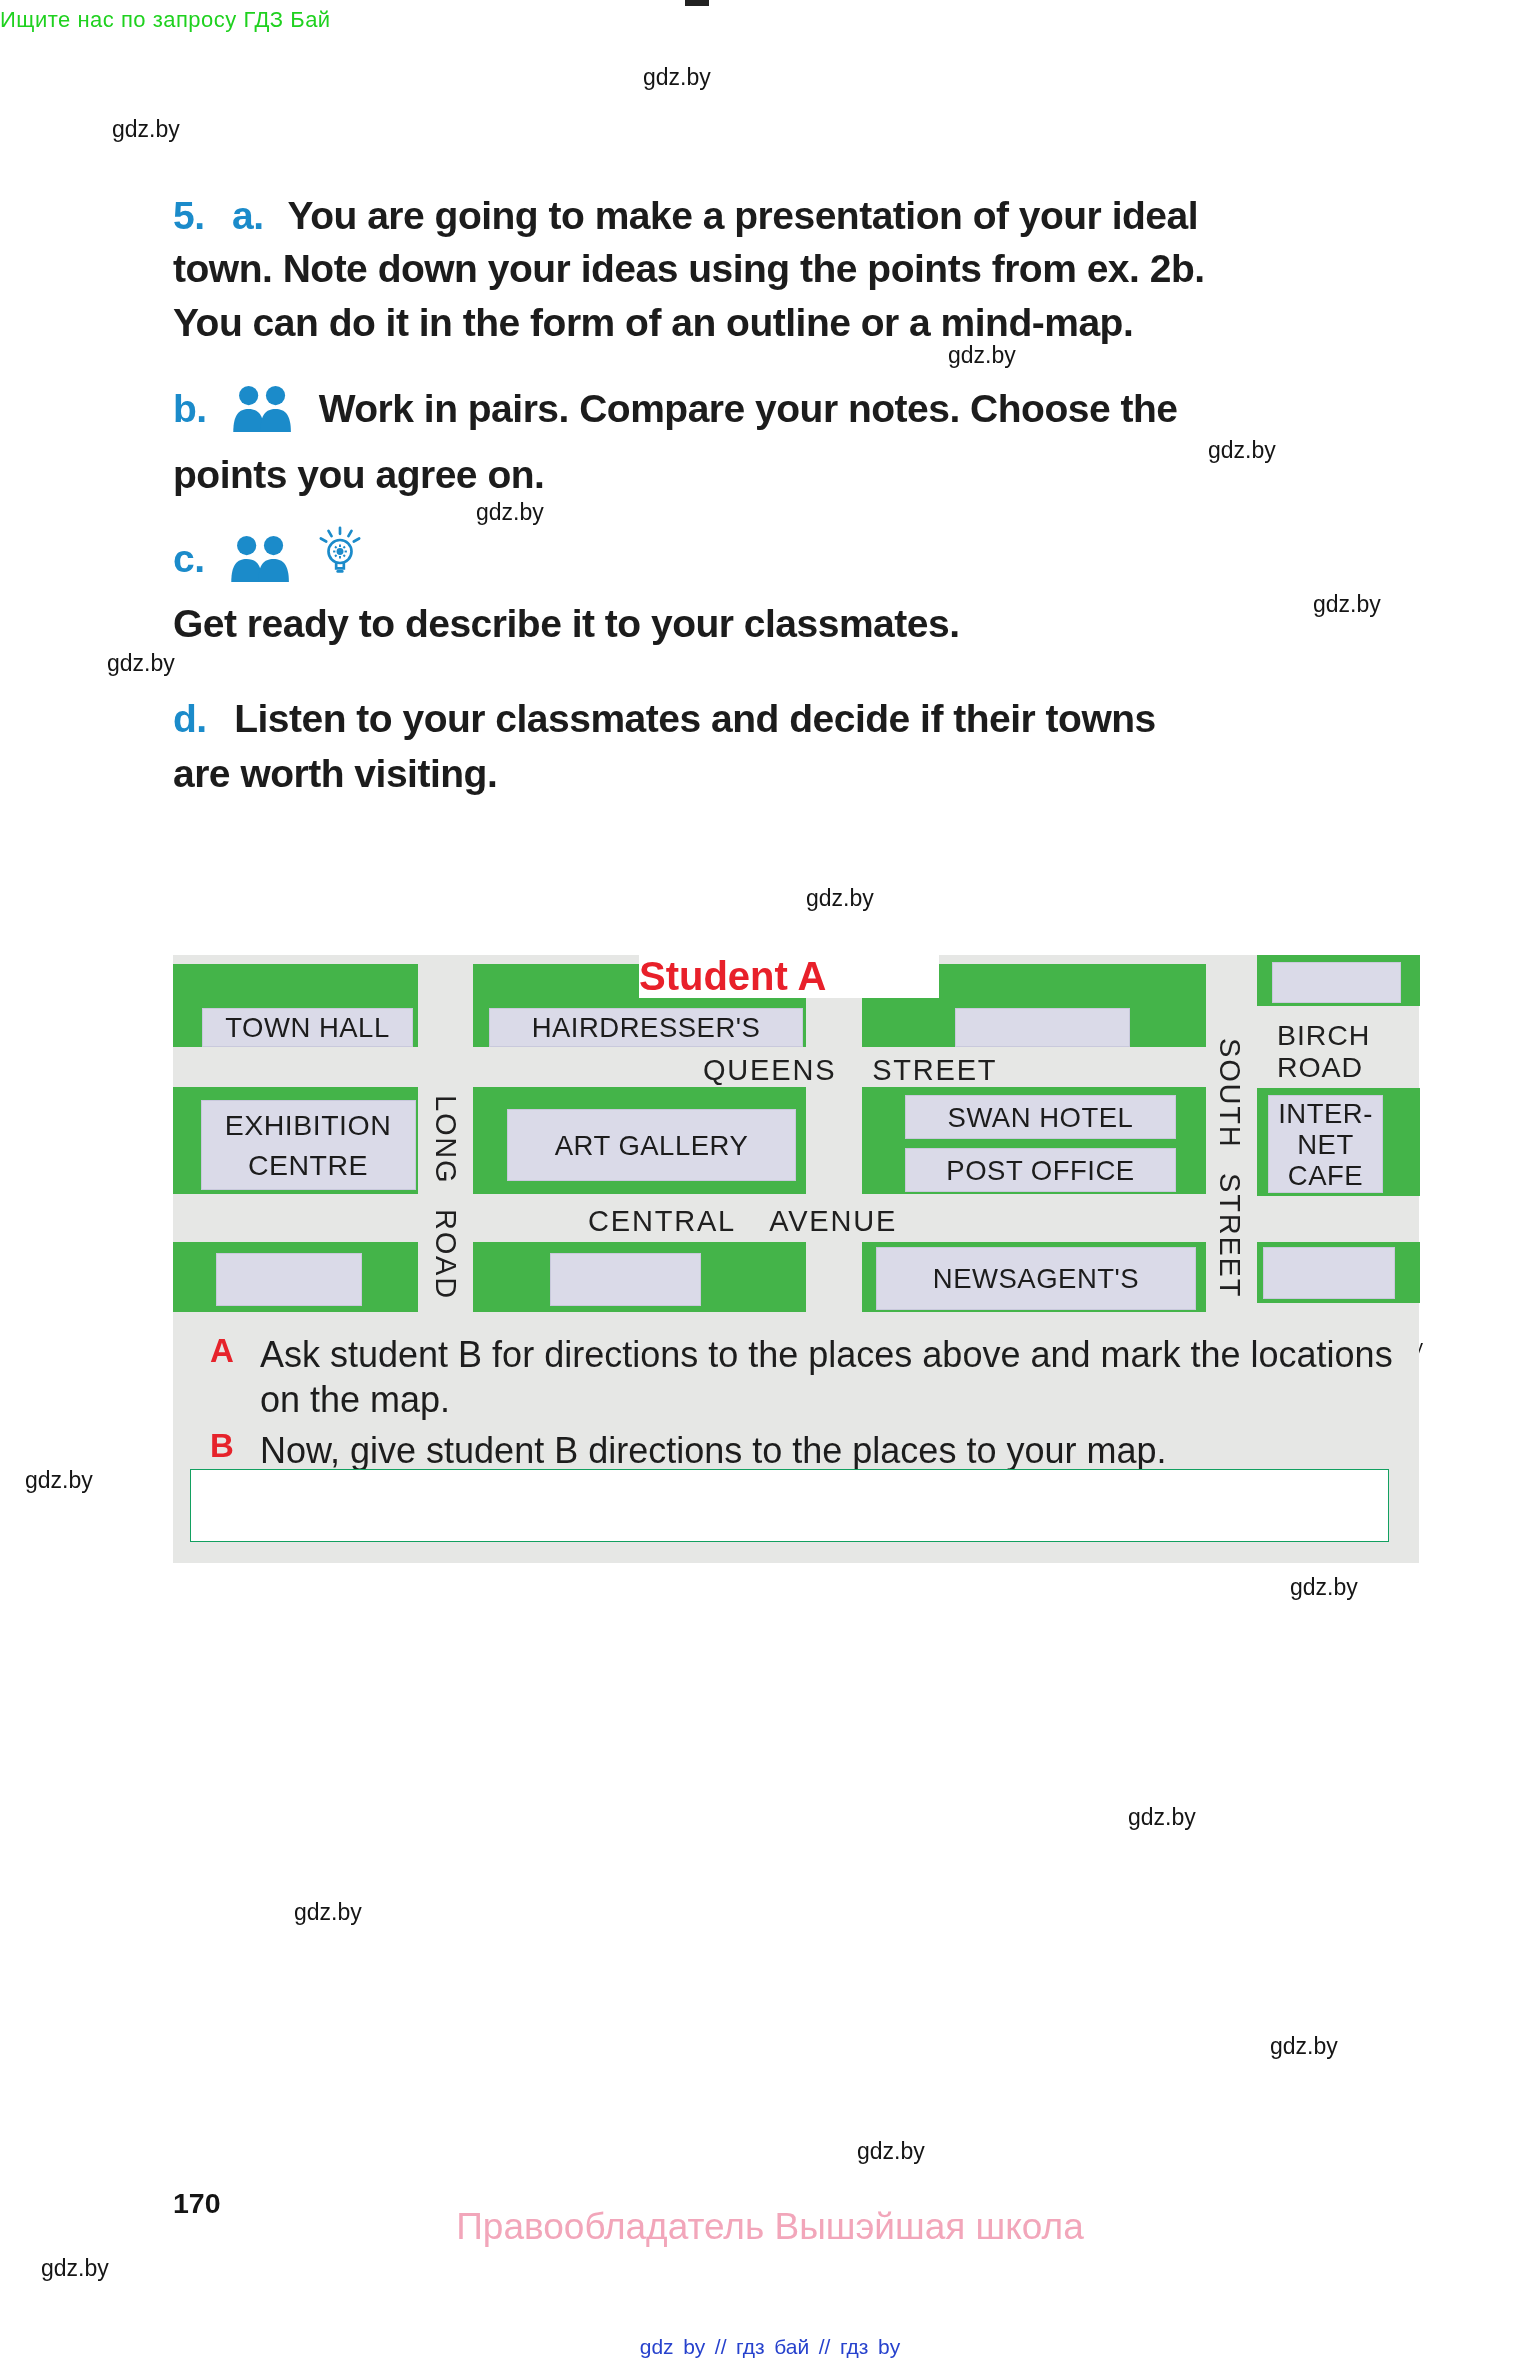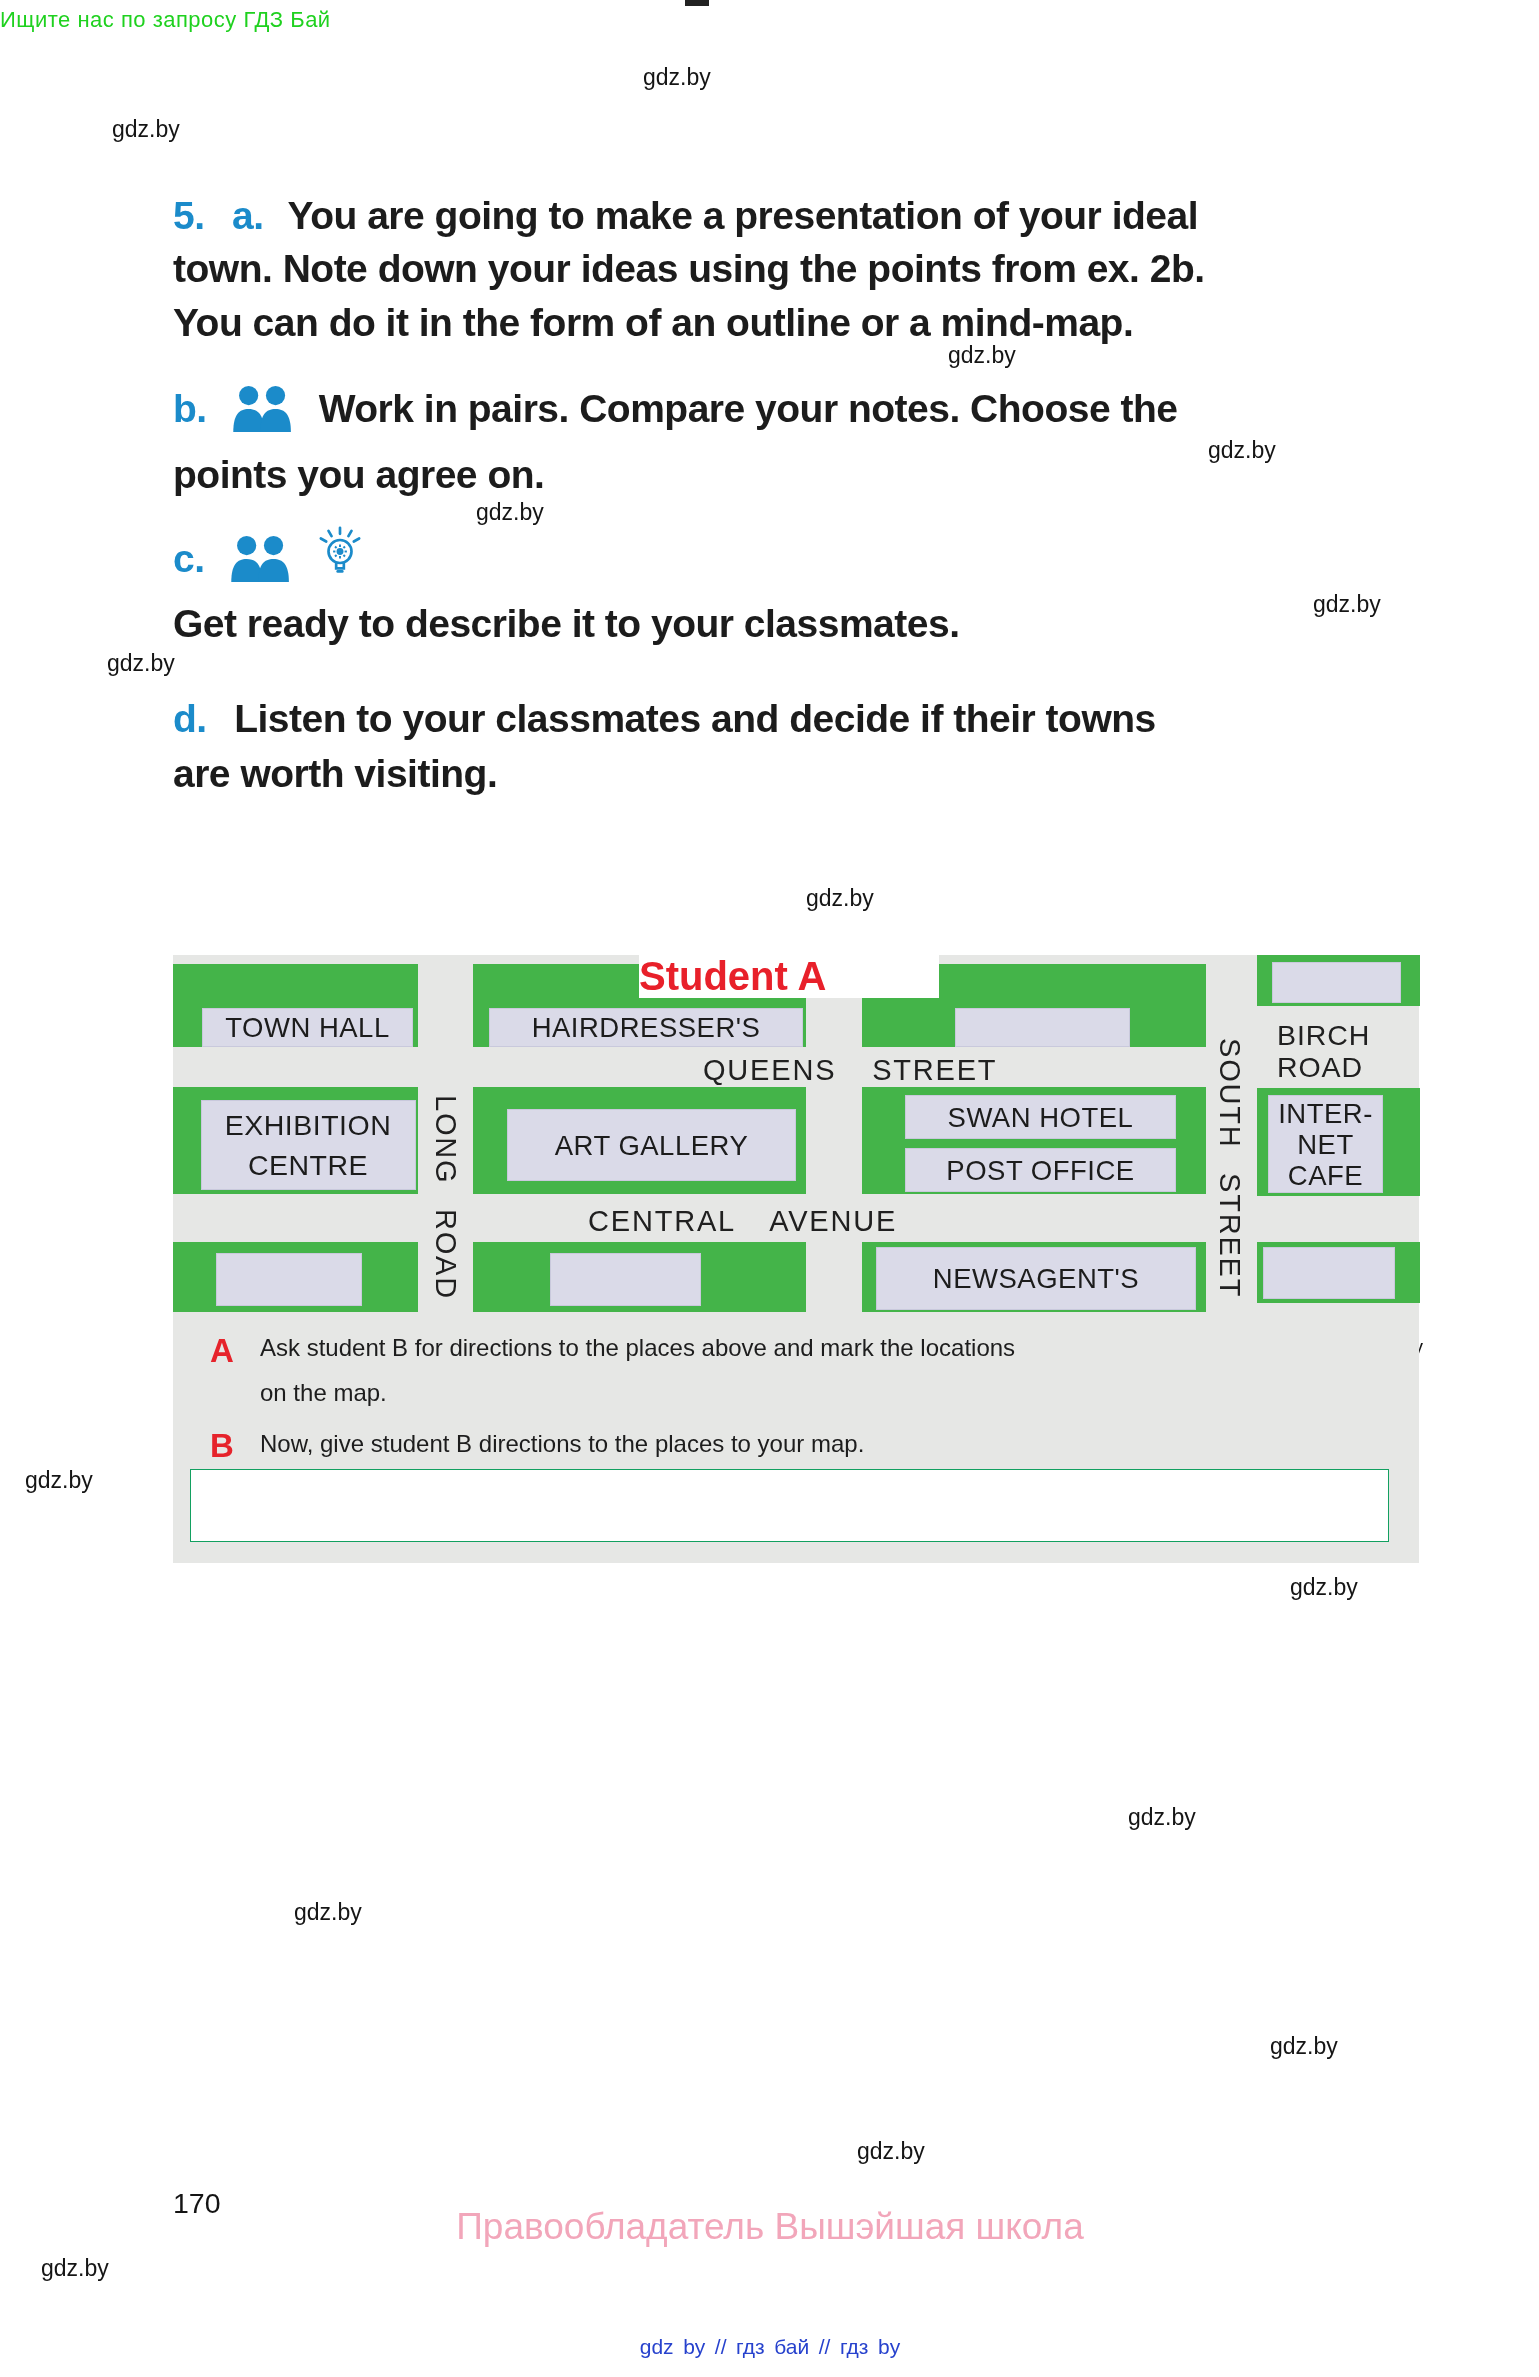--- a/index.html
+++ b/index.html
@@ -35,25 +35,25 @@
     display:flex; flex-direction:column; align-items:center; justify-content:center;
     font-size:27.5px; color:#1c1c1c; letter-spacing:0.5px; text-align:center; line-height:31px;
   }
   .sa-box { position:absolute; background:#ffffff; display:flex; align-items:center; justify-content:flex-start; }
   .sa-text { color:#e8202a; font-weight:bold; font-size:40px; letter-spacing:0; }
   .street-label { position:absolute; font-size:29px; color:#202020; letter-spacing:1.8px; word-spacing:26px; white-space:nowrap; }
   .vlabel { transform-origin:0 0; transform:rotate(90deg); letter-spacing:1.8px; word-spacing:14.7px; line-height:33px; }
   .birch { position:absolute; font-size:28.5px; letter-spacing:0.9px; color:#202020; white-space:nowrap; }
 
   .instr-letter { position:absolute; font-size:33px; font-weight:bold; color:#e6232b; }
-  .instr-text { position:absolute; font-size:24px; color:#1d1d1d; white-space:nowrap; }
+  .instr-text { position:absolute; font-size:36px; color:#1d1d1d; white-space:nowrap; }
   .answer-box { position:absolute; left:17.4px; top:514px; width:1197px; height:71px; background:#ffffff; border:1.8px solid #12a060; }
 
   
-  .page-num { position:absolute; left:173px; top:2187px; font-size:28.5px; font-weight:normal; color:#141414;text-align:center; }
+  .page-num { position:absolute; left:173px; top:2187px; font-size:28.5px; font-weight:bold; color:#141414;text-align:center; }
   .copyright { position:absolute; left:0; right:0; top:2206px; text-align:center; font-size:37px; color:#f2a6ba; }
   .links { position:absolute; left:0; right:0; top:2335px; text-align:center; font-size:21px; color:#2742cd; word-spacing:3.7px; }
 </style>
 </head>
 <body>
 
 <div class="page">
 
   <div class="scan-artifact"></div>
   <div class="banner">Ищите нас по запросу ГДЗ Бай</div>

